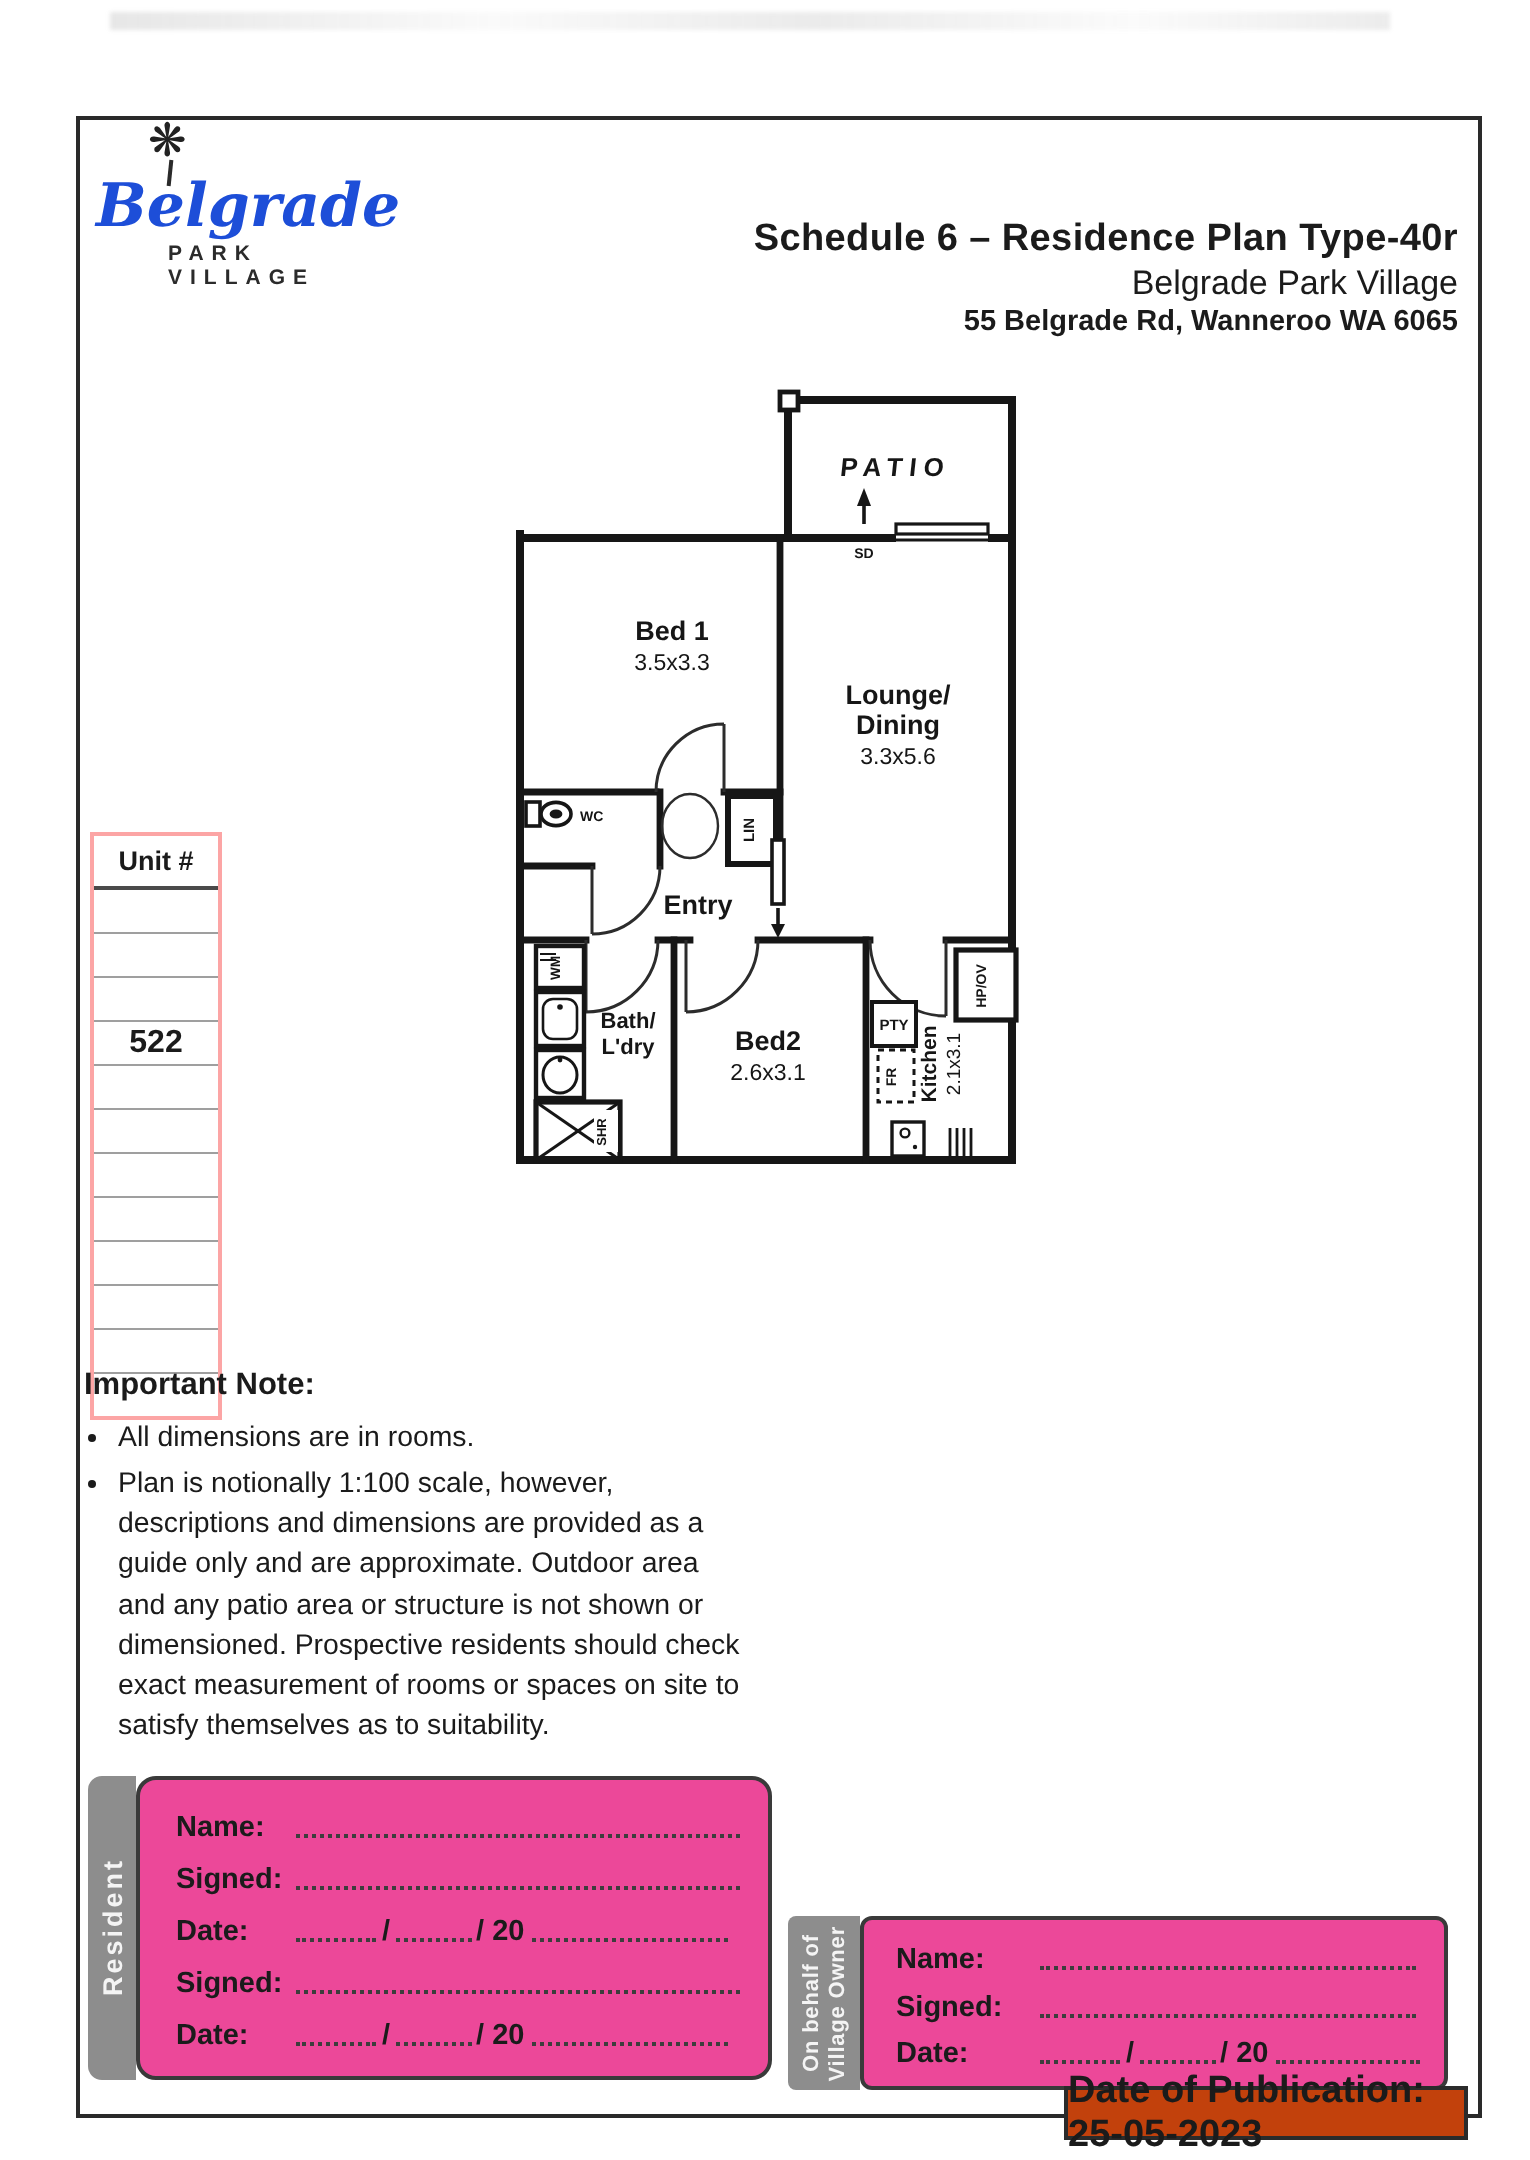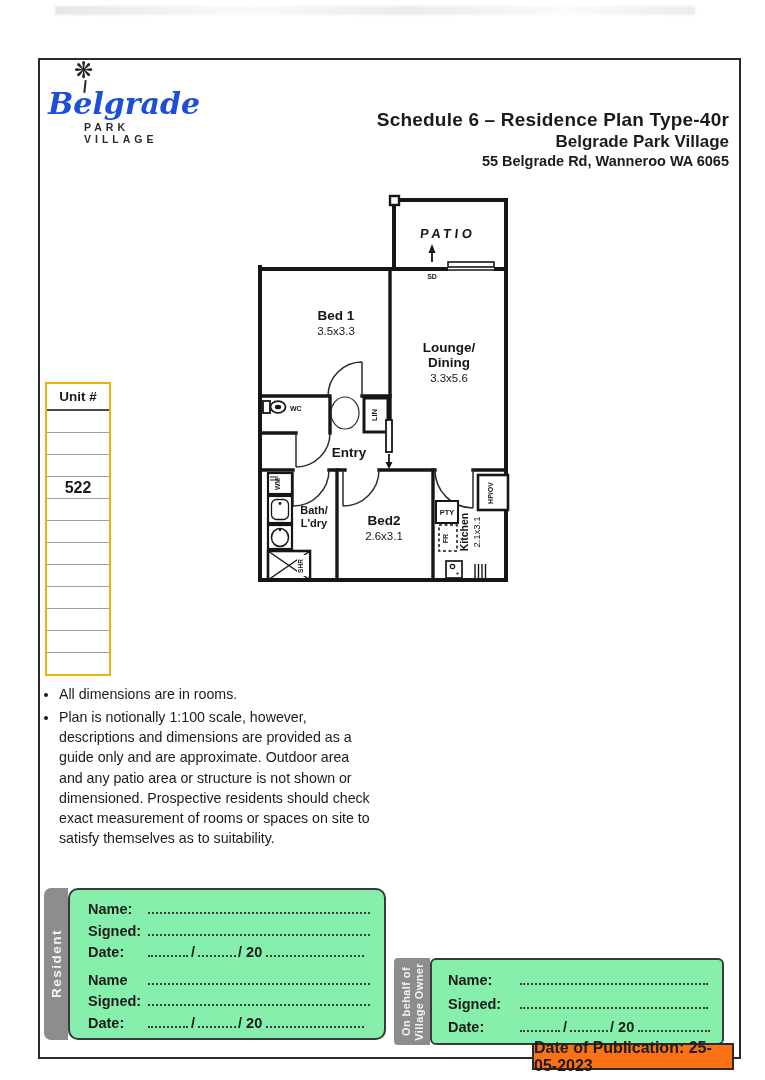--- a/index.html
+++ b/index.html
@@ -16,25 +16,25 @@
   .logo{position:absolute;left:48px;top:60px;width:130px;}
   .logo .flower{font-size:23px;color:#222;margin-left:26px;line-height:20px;}
   .logo .stem{width:2px;height:13px;background:#2a2a2a;margin-left:36px;transform:rotate(6deg);}
   .logo .script{font-family:"DejaVu Serif",serif;font-style:italic;font-weight:bold;font-size:30px;
     letter-spacing:0px;color:#1d4ed8;line-height:26px;margin-top:-2px;}
   .logo .sub{font-size:10.5px;font-weight:bold;letter-spacing:4px;color:#2b2b2b;margin-top:4px;padding-left:36px;}
 
   
   .titles{position:absolute;right:36px;top:64px;text-align:right;margin-top:44px;}
   .titles .t1{font-size:19px;font-weight:800;letter-spacing:.2px;line-height:23px;}
-  .titles .t2{font-size:17px;font-weight:700;line-height:21px;}
+  .titles .t2{font-size:17px;font-weight:400;line-height:21px;}
   .titles .t3{font-size:14.5px;font-weight:700;line-height:19px;}
 
   
-  .unit-table{position:absolute;left:45px;top:382px;width:62px;border:2px solid #eab308;background:#fff;}
+  .unit-table{position:absolute;left:45px;top:416px;width:62px;border:2px solid #fca5a5;background:#fff;}
   .unit-header{height:25px;border-bottom:2px solid #4a4a4a;display:flex;align-items:center;justify-content:center;
     font-size:13.5px;font-weight:800;}
   .unit-row{height:21px;border-bottom:1px solid #9f9f9f;display:flex;align-items:center;justify-content:center;
     font-size:16px;font-weight:700;}
   .unit-row:last-child{border-bottom:none;}
 
   
   .note{position:absolute;left:42px;top:684px;width:332px;}
   .note h3{margin:0 0 7px 0;font-size:15.5px;font-weight:800;}
   .note ul{margin:0;padding-left:17px;}
@@ -43,39 +43,39 @@
   
   .sig-block{position:absolute;display:flex;}
   .sig-block.resident{left:44px;top:888px;width:342px;height:152px;}
   .sig-block.owner{left:394px;top:958px;width:330px;height:87px;}
   .sig-tab{background:#8d8d8d;border-radius:7px 0 0 7px;display:flex;align-items:center;justify-content:center;gap:1px;}
   .resident .sig-tab{width:24px;}
   .owner .sig-tab{width:36px;border-radius:4px 0 0 4px;}
   .sig-tab span{writing-mode:vertical-rl;transform:rotate(180deg);color:#f4f4f4;font-weight:bold;}
   .resident .sig-tab span{font-size:13.5px;letter-spacing:1.5px;}
   .owner .sig-tab span{font-size:11px;letter-spacing:.4px;}
-  .sig-body{flex:1;border:2.5px solid #3a3a3a;background:#86efac;display:flex;flex-direction:column;justify-content:space-evenly;}
+  .sig-body{flex:1;border:2.5px solid #3a3a3a;background:#ec4899;display:flex;flex-direction:column;justify-content:space-evenly;}
   .resident .sig-body{border-radius:10px;padding:6px 12px 6px 18px;}
   .owner .sig-body{border-radius:6px;padding:5px 12px 5px 16px;}
   .sig-row{display:flex;align-items:flex-end;font-weight:700;}
   .resident .sig-row{font-size:14.5px;height:20px;}
   .owner .sig-row{font-size:14.5px;height:20px;}
   .sig-row.gap-above{margin-top:7px;}
   .sig-label{width:60px;flex:none;}
   .owner .sig-label{width:72px;}
   .dotline{flex:1;border-bottom:2px dotted #3d3d3d;margin:0 2px 3px 0;height:1px;}
   .dot-a{width:40px;flex:none;border-bottom:2px dotted #3d3d3d;margin-bottom:3px;height:1px;}
   .dot-b{width:38px;flex:none;border-bottom:2px dotted #3d3d3d;margin-bottom:3px;height:1px;}
   .dot-c{flex:1;max-width:98px;border-bottom:2px dotted #3d3d3d;margin-bottom:3px;height:1px;}
   .slash{padding:0 3px;font-weight:600;}
   .year{padding:0 4px 0 2px;font-weight:600;}
 
   
-  .pub-box{position:absolute;left:532px;top:1043px;width:198px;height:23px;border:2px solid #2b2b2b;background:#f97316;
-    display:flex;align-items:center;justify-content:center;font-size:16px;font-weight:800;}
+  .pub-box{position:absolute;left:532px;top:1043px;width:198px;height:23px;border:2px solid #2b2b2b;background:#c2410c;
+    display:flex;align-items:center;justify-content:center;font-size:19px;font-weight:800;}
 
   
   .plan{position:absolute;left:256px;top:194px;width:260px;height:392px;}
   .plan text{fill:#161616;}
 </style>
 </head>
 <body>
 
 <div class="scan-smudge"></div>
 <div class="page-border"></div>
@@ -216,20 +216,21 @@
   <text x="24" y="290" font-size="6.8" font-weight="bold" text-anchor="middle" transform="rotate(-90 24 290)">WM</text>
   <text x="47" y="372" font-size="6.5" font-weight="bold" text-anchor="middle" transform="rotate(-90 47 372)">SHR</text>
   <text x="191" y="321" font-size="7.5" font-weight="bold" text-anchor="middle">PTY</text>
   <text x="192" y="344.5" font-size="7" font-weight="bold" text-anchor="middle" transform="rotate(-90 192 344.5)">FR</text>
   <text x="237" y="299" font-size="7" font-weight="bold" text-anchor="middle" transform="rotate(-90 237 299)">HP/OV</text>
   <text x="212" y="338" font-size="10.5" font-weight="600" text-anchor="middle" transform="rotate(-90 212 338)">Kitchen</text>
   <text x="224" y="338" font-size="9.5" font-weight="500" text-anchor="middle" transform="rotate(-90 224 338)">2.1x3.1</text>
 </svg>
 
 <div class="note">
+  <h3>Important Note:</h3>
   <ul>
     <li>All dimensions are in rooms.</li>
     <li>Plan is notionally 1:100 scale, however, descriptions and dimensions are provided as a guide only and are approximate. Outdoor area and any patio area or structure is not shown or dimensioned. Prospective residents should check exact measurement of rooms or spaces on site to satisfy themselves as to suitability.</li>
   </ul>
 </div>
 
 <div class="sig-block resident">
   <div class="sig-tab">
       <span>Resident</span>
     </div>
@@ -243,24 +244,20 @@
       <span class="dotline"></span>
     </div>
     <div class="sig-row">
       <span class="sig-label">Date:</span>
       <span class="dot-a"></span>
       <span class="slash">/</span>
       <span class="dot-b"></span>
       <span class="year">/ 20</span>
       <span class="dot-c"></span>
     </div>
-    <div class="sig-row gap-above">
-      <span class="sig-label">Name</span>
-      <span class="dotline"></span>
-    </div>
     <div class="sig-row">
       <span class="sig-label">Signed:</span>
       <span class="dotline"></span>
     </div>
     <div class="sig-row">
       <span class="sig-label">Date:</span>
       <span class="dot-a"></span>
       <span class="slash">/</span>
       <span class="dot-b"></span>
       <span class="year">/ 20</span>

